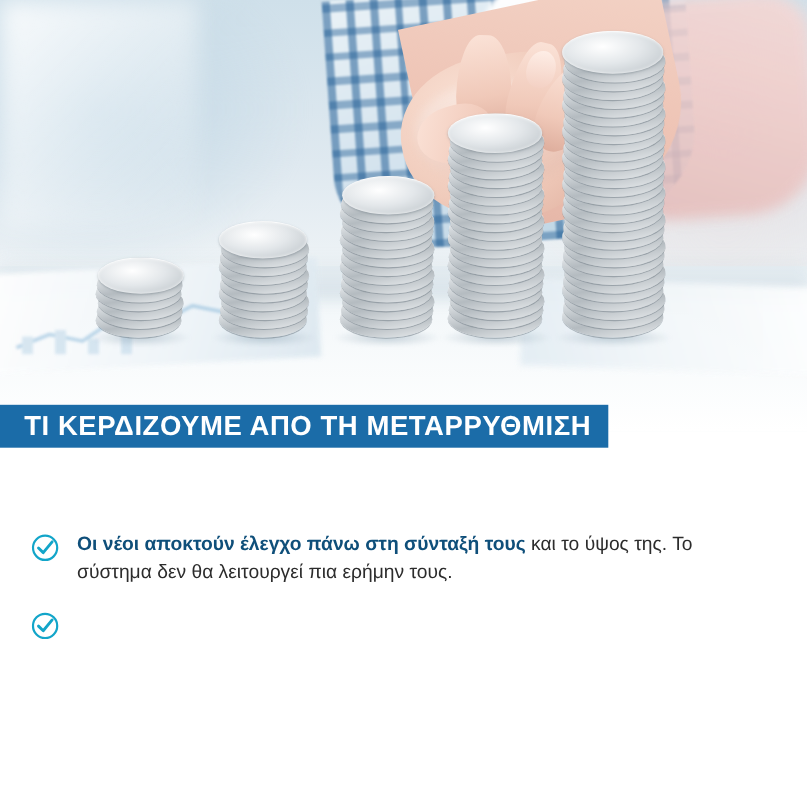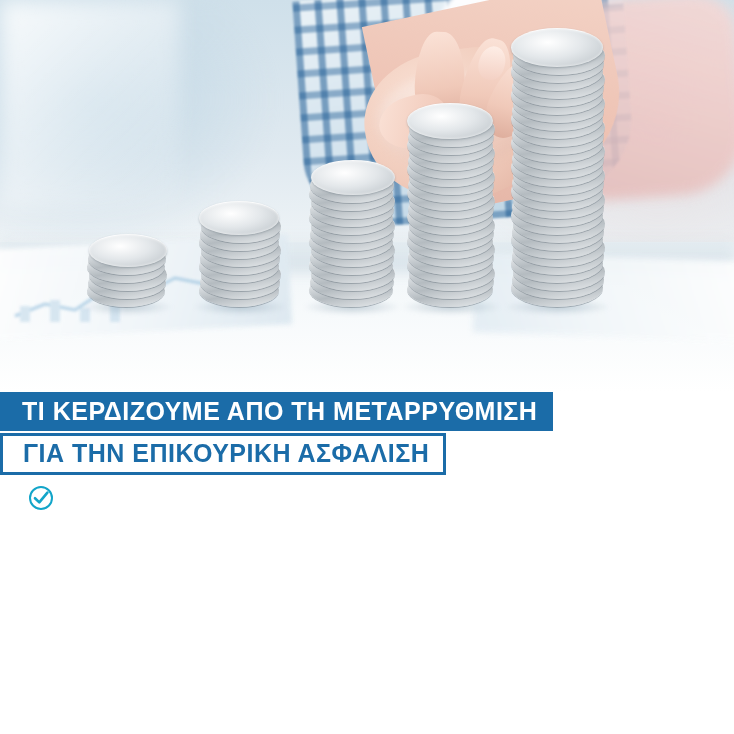--- a/index.html
+++ b/index.html
@@ -175,21 +175,21 @@
   }
   .stack-shadow {
     position: absolute; bottom: -8px; left: -8px;
     height: 16px; border-radius: 50%;
     background: radial-gradient(ellipse at 50% 50%, rgba(130,155,172,.45) 0%, rgba(130,155,172,0) 70%);
     filter: blur(2px);
   }
 
   
   .titles {
-    position: absolute; left: 0; top: 392px; width: 720px;
+    position: absolute; left: 0; top: 368px; width: 720px;
   }
   .title-line {
     display: inline-block;
     background: #1b6ca8;
     color: #ffffff;
     font-weight: bold;
     letter-spacing: .5px;
     padding: 6px 16px 7px 22px;
     font-size: 25px;
     line-height: 1.05;
@@ -364,24 +364,30 @@
           <div class="coin" style="width: 92px; height: 38.64px; left: 0px; bottom: 224px; z-index: 29;"></div>
           <div class="coin" style="width: 92px; height: 38.64px; left: 1.2px; bottom: 232px; z-index: 30;"></div>
           <div class="coin top" style="width: 92px; height: 38.64px; left: -1.2px; bottom: 240px; z-index: 31;"></div>
         </div>
       </div>
   </div>
 
   <div class="titles">
     <div class="title-line">ΤΙ ΚΕΡΔΙΖΟΥΜΕ ΑΠΟ ΤΗ ΜΕΤΑΡΡΥΘΜΙΣΗ</div>
     <br>
-    <div class="title-line second">ΓΙΑ ΤΗΝ ΕΠΙΚΟΥΡΙΚΗ ΑΣΦΑΛΙΣΗ</div>
   </div>
 
   <div class="bullets" id="bullets">
+      <div class="bullet">
+        <span class="check"><svg viewBox="0 0 26 26" width="26" height="26">
+            <circle cx="13" cy="13" r="11" fill="none" stroke="#12a5c9" stroke-width="2"></circle>
+            <path d="M7 13.2 L11.3 17.4 L19.4 7.6" fill="none" stroke="#12a5c9" stroke-width="2.6" stroke-linecap="round" stroke-linejoin="round"></path>
+          </svg></span>
+        <div class="btext"><b>Οι νέοι αποκτούν έλεγχο πάνω στη σύνταξή τους</b><span> και το ύψος της. Το σύστημα δεν θα λειτουργεί πια ερήμην τους.</span></div>
+      </div>
       <div class="bullet">
         <span class="check"><svg viewBox="0 0 26 26" width="26" height="26">
             <circle cx="13" cy="13" r="11" fill="none" stroke="#12a5c9" stroke-width="2"></circle>
             <path d="M7 13.2 L11.3 17.4 L19.4 7.6" fill="none" stroke="#12a5c9" stroke-width="2.6" stroke-linecap="round" stroke-linejoin="round"></path>
           </svg></span>
       </div>
     </div>
 
 </div>
 

